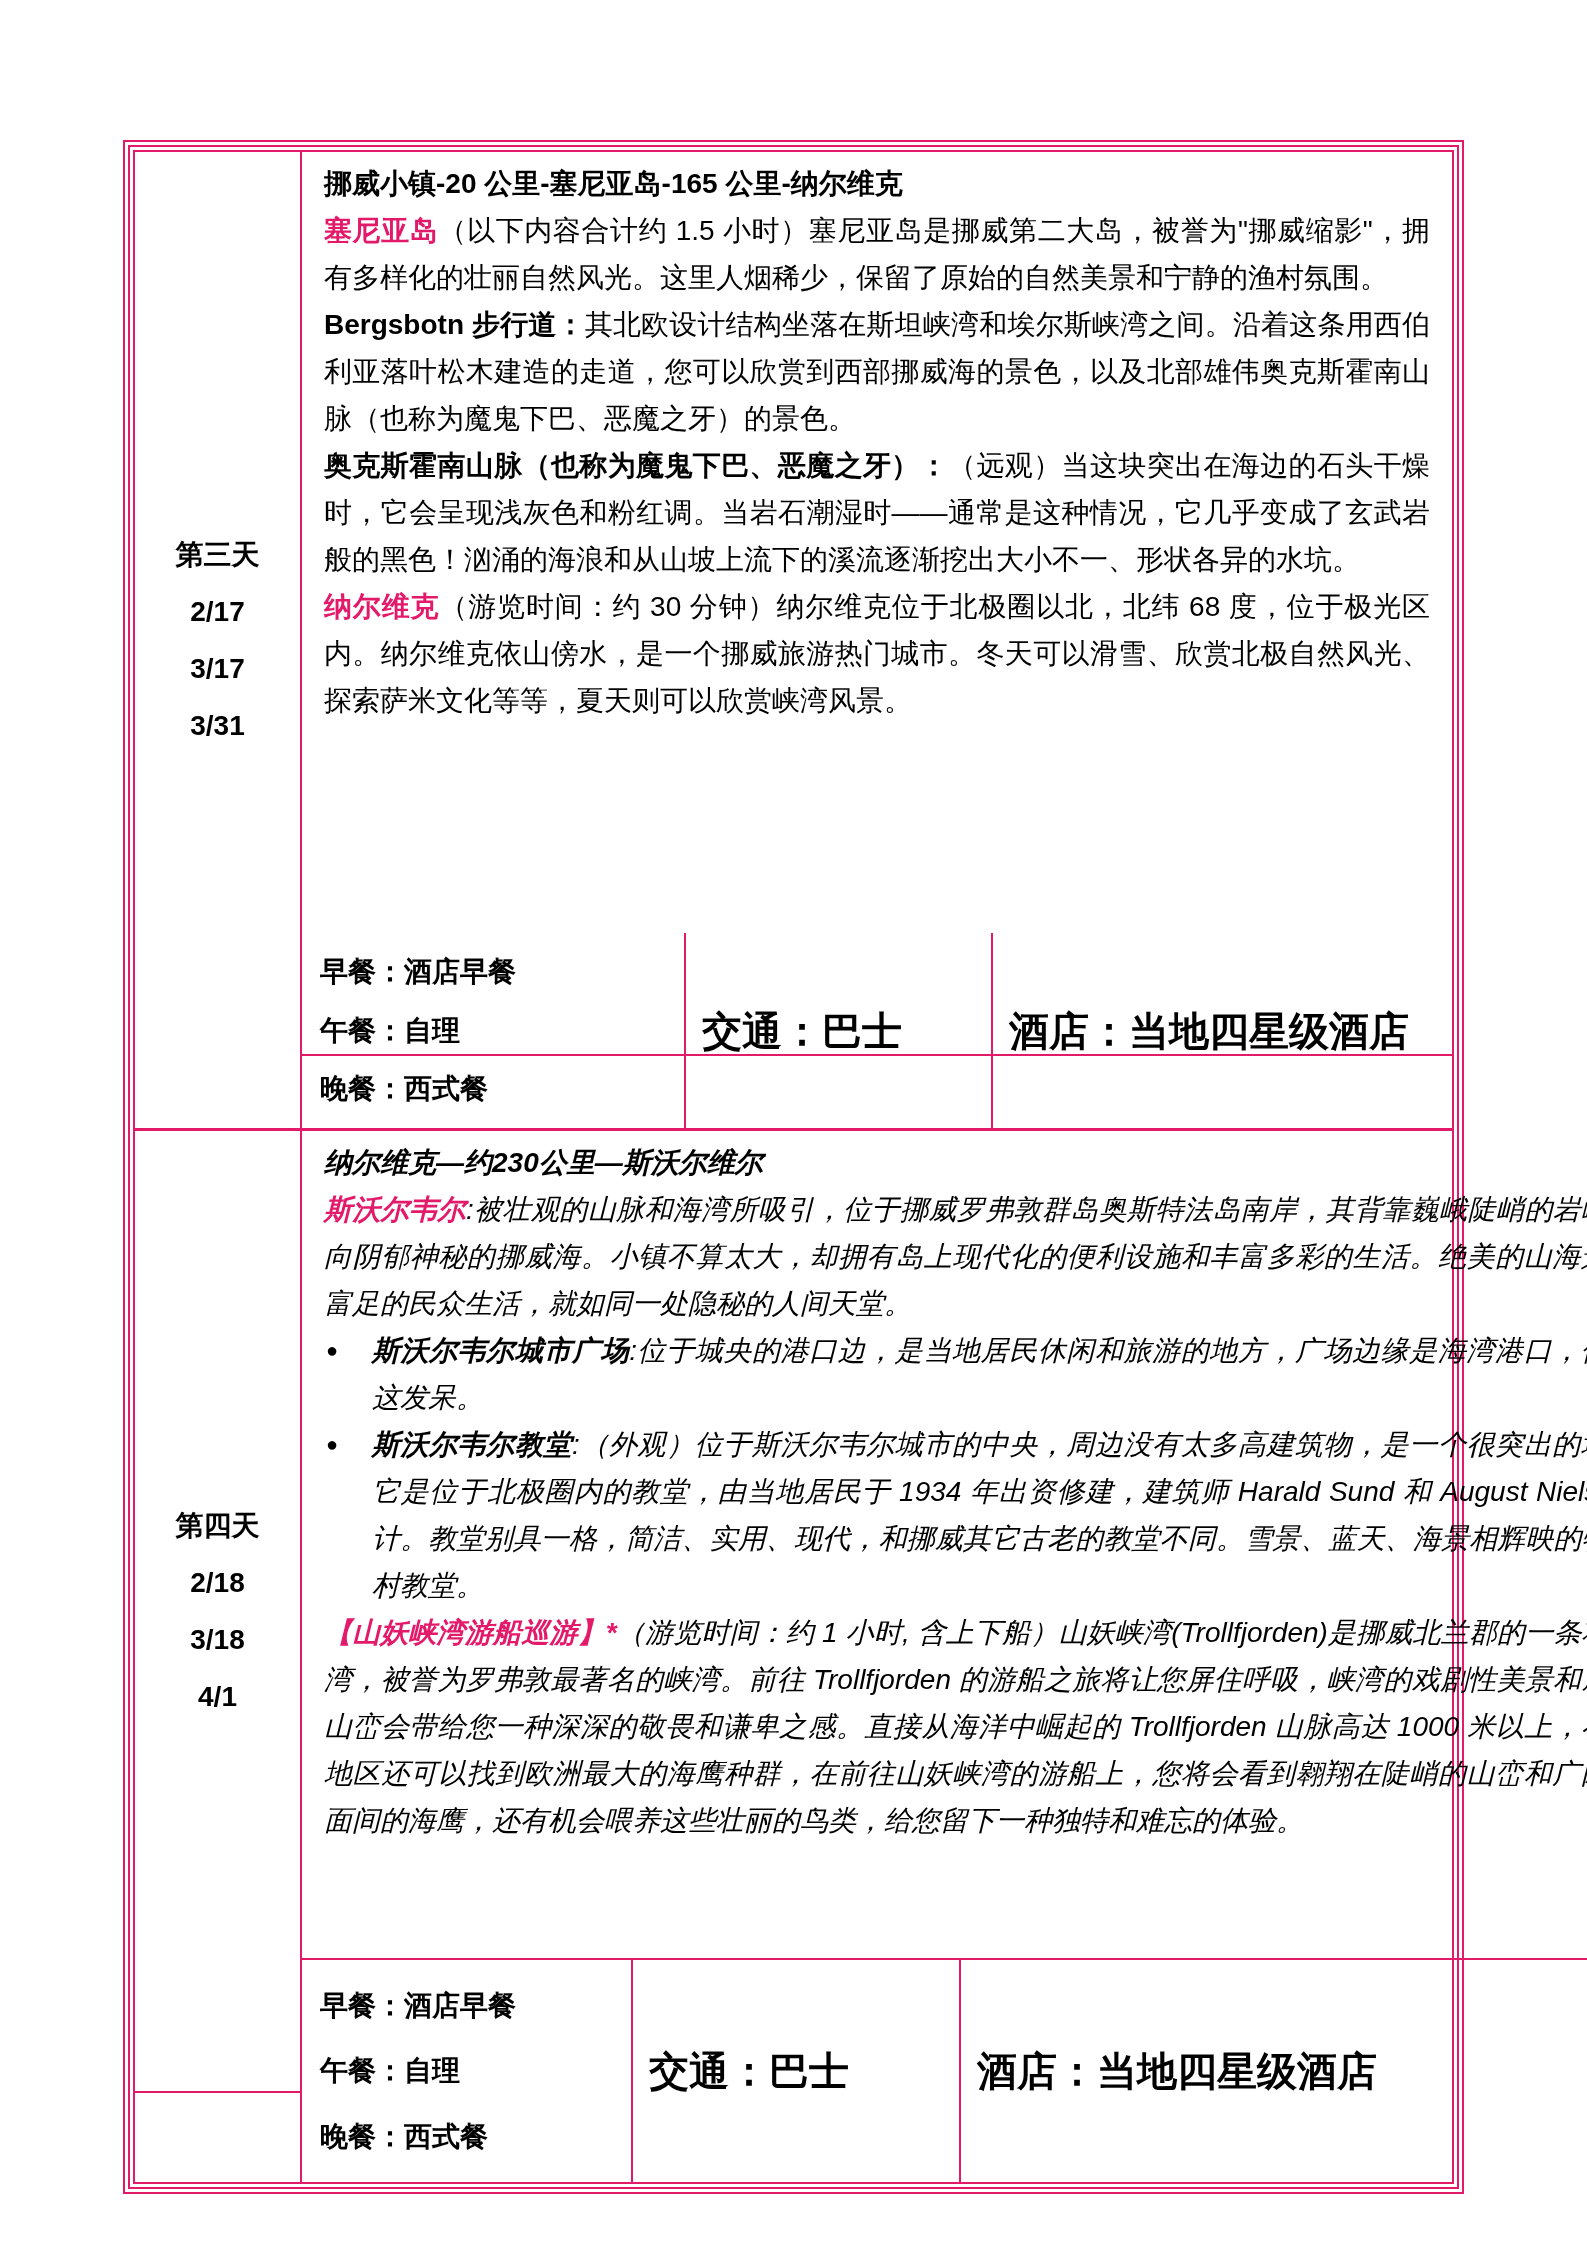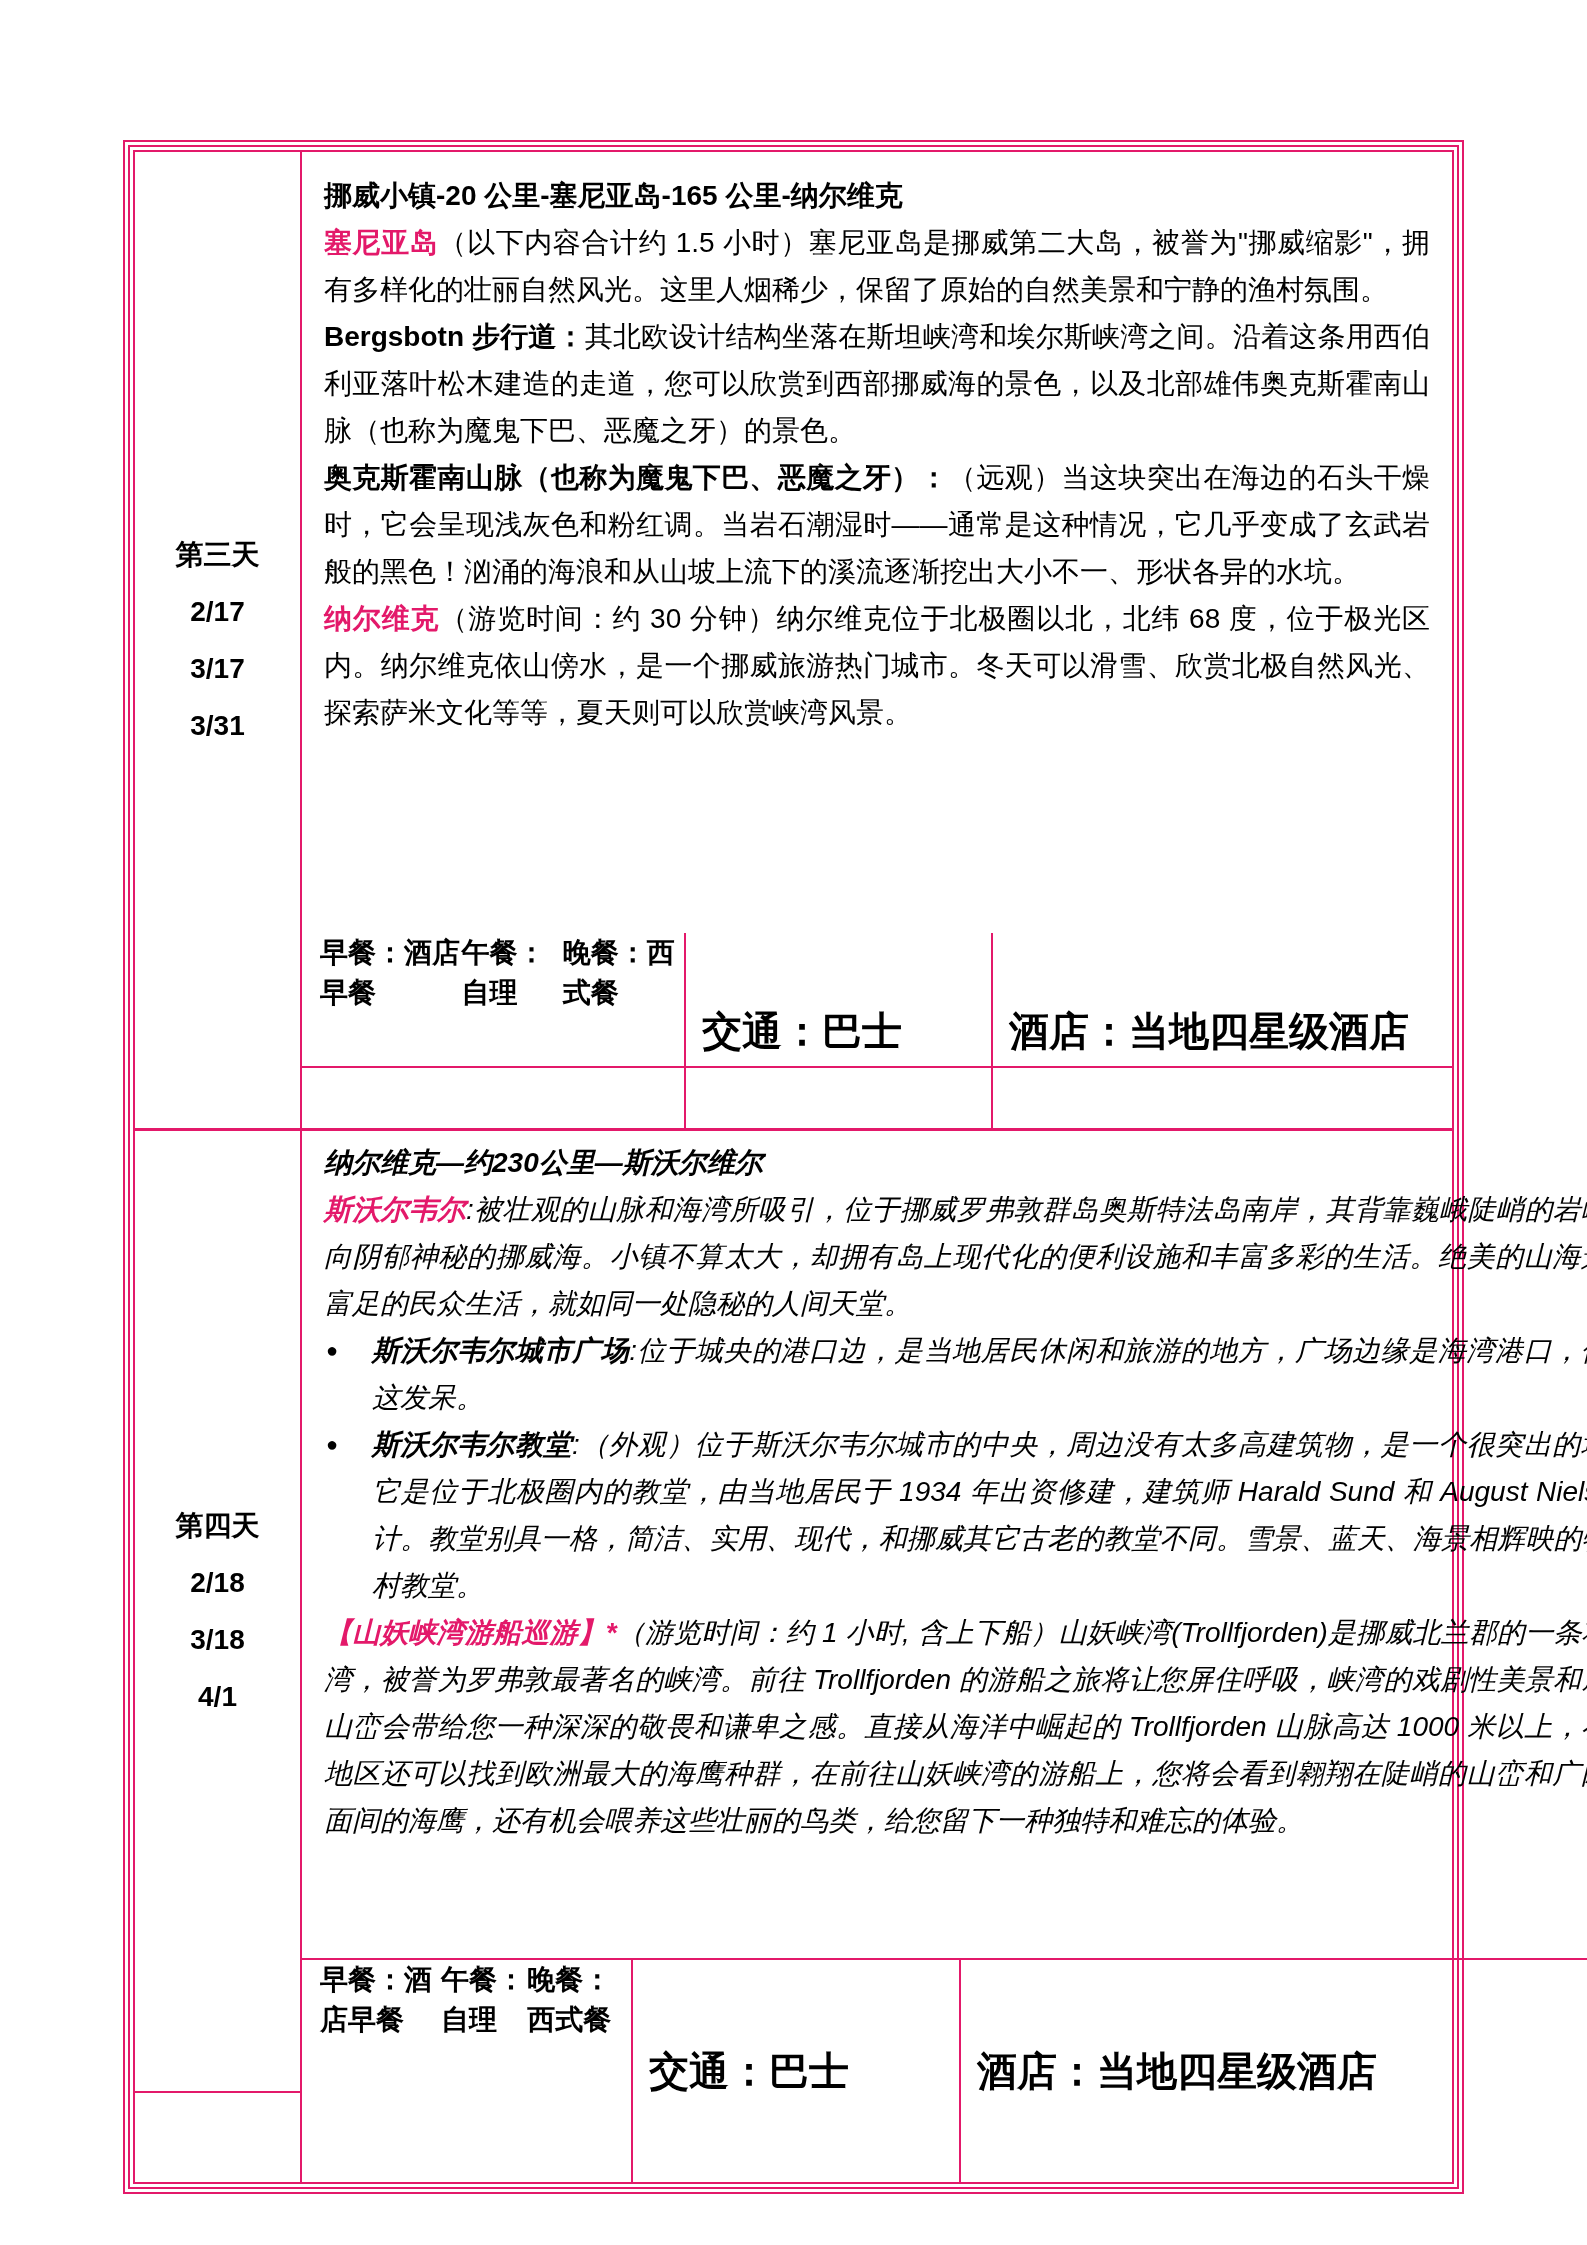--- a/index.html
+++ b/index.html
@@ -35,21 +35,21 @@
     text-align:justify;
   }
   .para{margin:0;}
   .pink{color:var(--pink);font-weight:bold;margin-top:32px;}
   .bold{font-weight:bold;}
   .bullet{position:relative;padding-left:48px;margin:0;}
   .bullet .dot{
     position:absolute;left:2px;top:0;font-size:20px;line-height:47px;
   }
   .meal-cell{
-    display:flex;flex-direction:row;justify-content:space-evenly;
+    display:flex;flex-direction:column;justify-content:space-evenly;
     padding-left:18px;font-weight:bold;font-size:28px;line-height:40px;
   }
   .single-cell{
     display:flex;align-items:center;
     padding-left:16px;font-weight:bold;font-size:40px;line-height:40px;
   }
 </style>
 </head>
 <body>
 
@@ -58,21 +58,21 @@
     <div class="tbl-mid">
       <div class="grid">
 
         <div class="cell day-cell b-r b-bt" style="left:0;top:0;width:167px;height:979px;">
           <div>第三天</div>
           <div>2/17</div>
           <div>3/17</div>
           <div>3/31</div>
         </div>
 
-        <div class="cell content-cell b-b" style="left:167px;top:12px;width:1150px;height:904px;">
+        <div class="cell content-cell b-b" style="left:167px;top:0;width:1150px;height:904px;">
           <p class="para"><span class="bold">挪威小镇-20 公里-塞尼亚岛-165 公里-纳尔维克</span></p>
           <p class="para"><span class="pink">塞尼亚岛</span><span>（以下内容合计约 1.5 小时）塞尼亚岛是挪威第二大岛，被誉为"挪威缩影"，拥有多样化的壮丽自然风光。这里人烟稀少，保留了原始的自然美景和宁静的渔村氛围。</span></p>
           <p class="para"><span class="bold">Bergsbotn 步行道：</span><span>其北欧设计结构坐落在斯坦峡湾和埃尔斯峡湾之间。沿着这条用西伯利亚落叶松木建造的走道，您可以欣赏到西部挪威海的景色，以及北部雄伟奥克斯霍南山脉（也称为魔鬼下巴、恶魔之牙）的景色。</span></p>
           <p class="para"><span class="bold">奥克斯霍南山脉（也称为魔鬼下巴、恶魔之牙）：</span><span>（远观）当这块突出在海边的石头干燥时，它会呈现浅灰色和粉红调。当岩石潮湿时——通常是这种情况，它几乎变成了玄武岩般的黑色！汹涌的海浪和从山坡上流下的溪流逐渐挖出大小不一、形状各异的水坑。</span></p>
           <p class="para"><span class="pink">纳尔维克</span><span>（游览时间：约 30 分钟）纳尔维克位于北极圈以北，北纬 68 度，位于极光区内。纳尔维克依山傍水，是一个挪威旅游热门城市。冬天可以滑雪、欣赏北极自然风光、探索萨米文化等等，夏天则可以欣赏峡湾风景。</span></p>
         </div>
 
         <div class="cell meal-cell b-r b-bt" style="left:167px;top:781px;width:384px;height:198px;">
           <div>早餐：酒店早餐</div>
           <div>午餐：自理</div>

